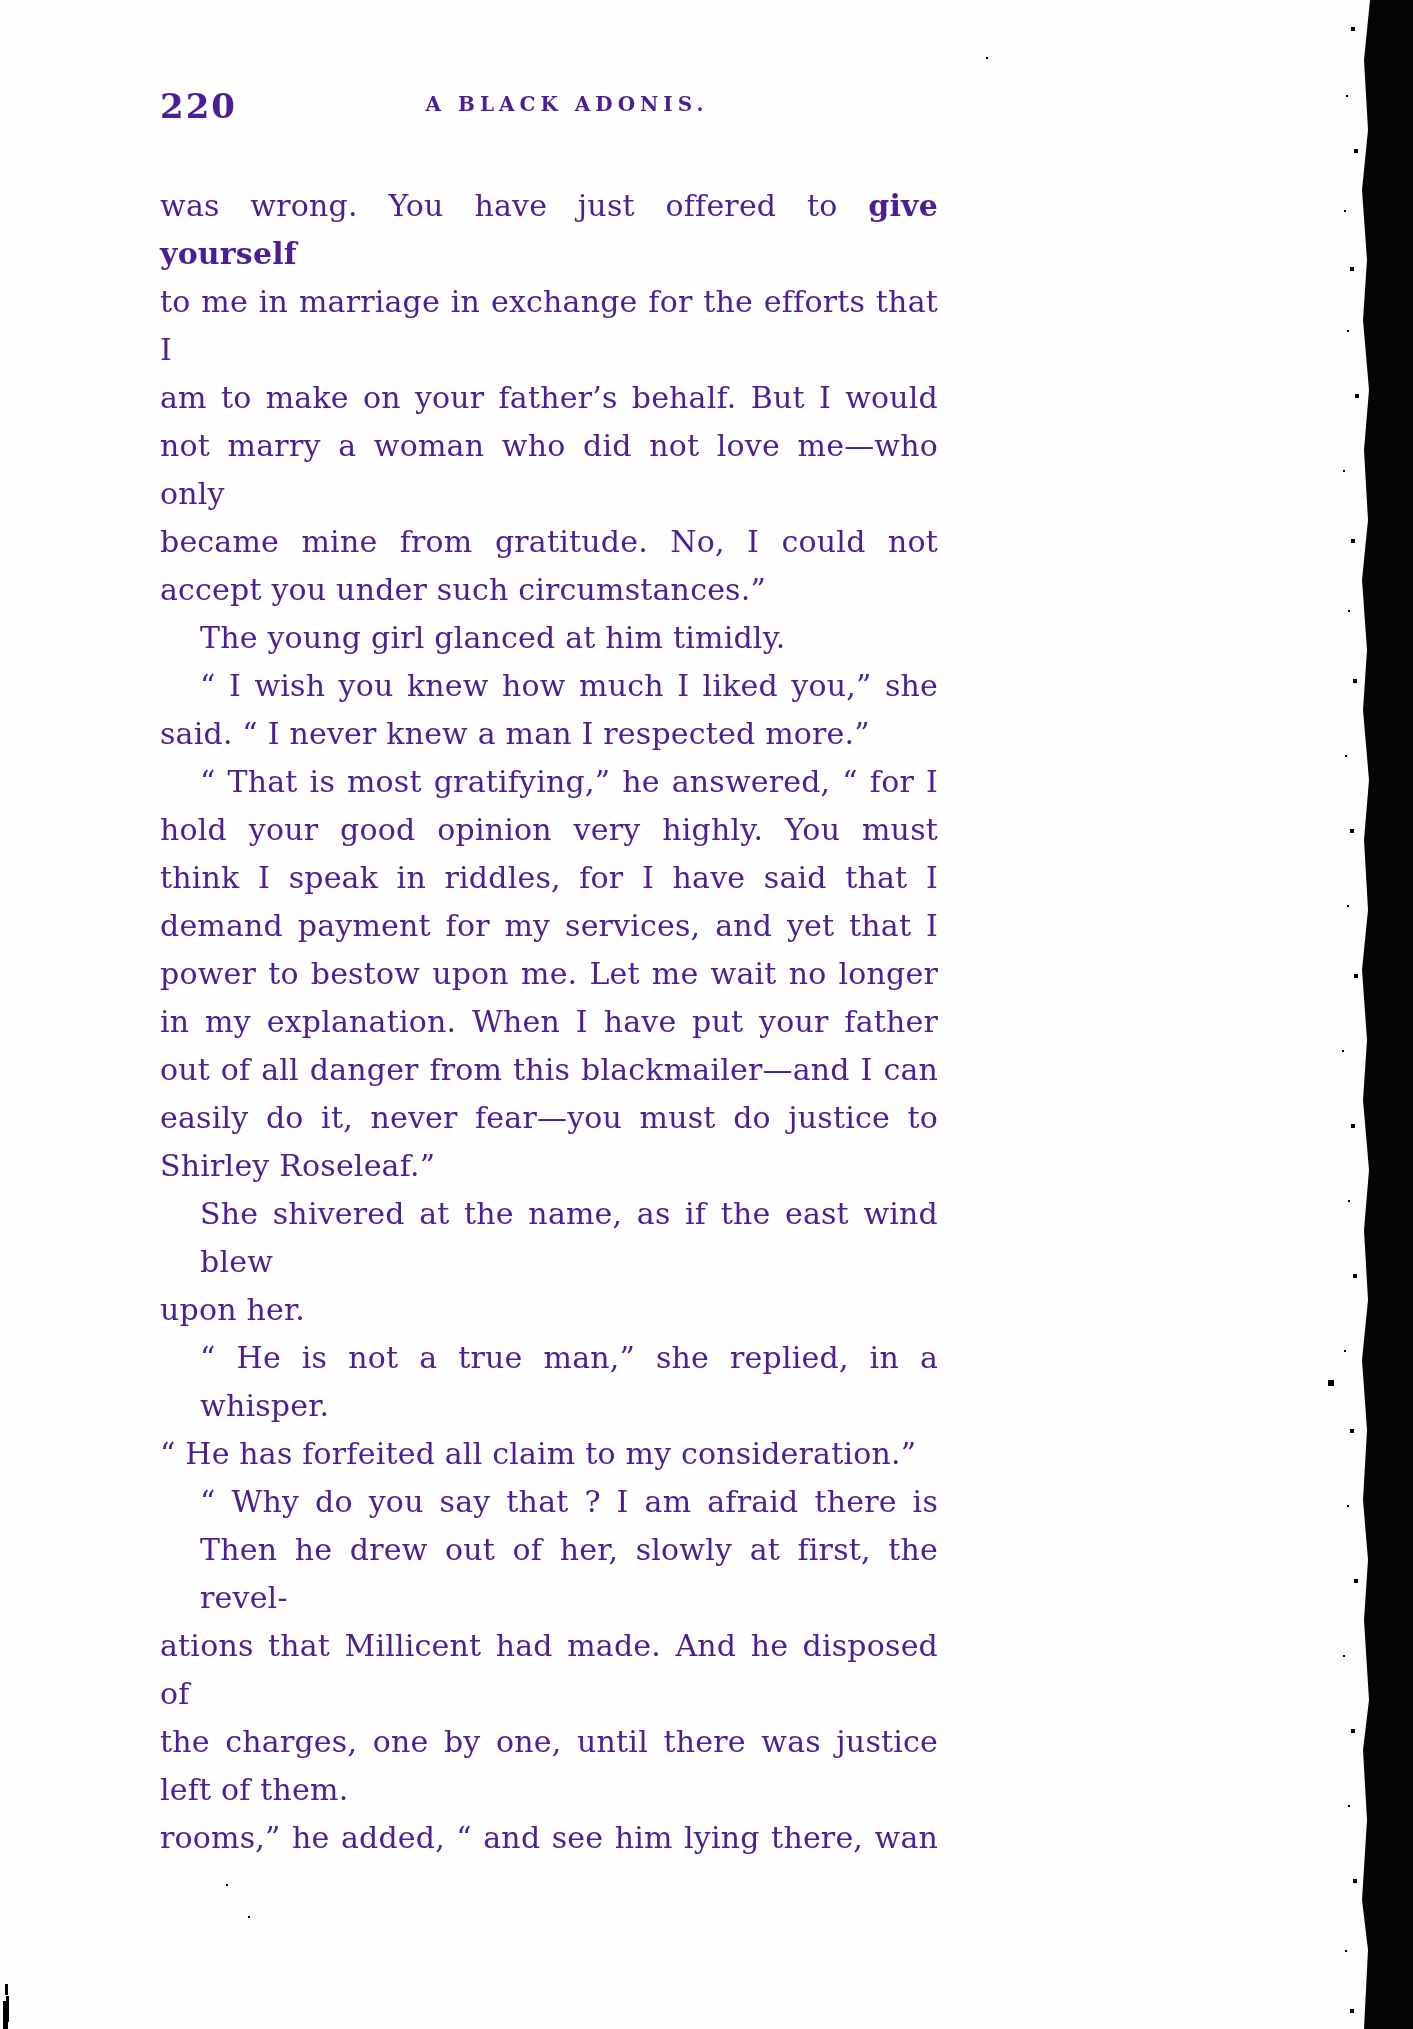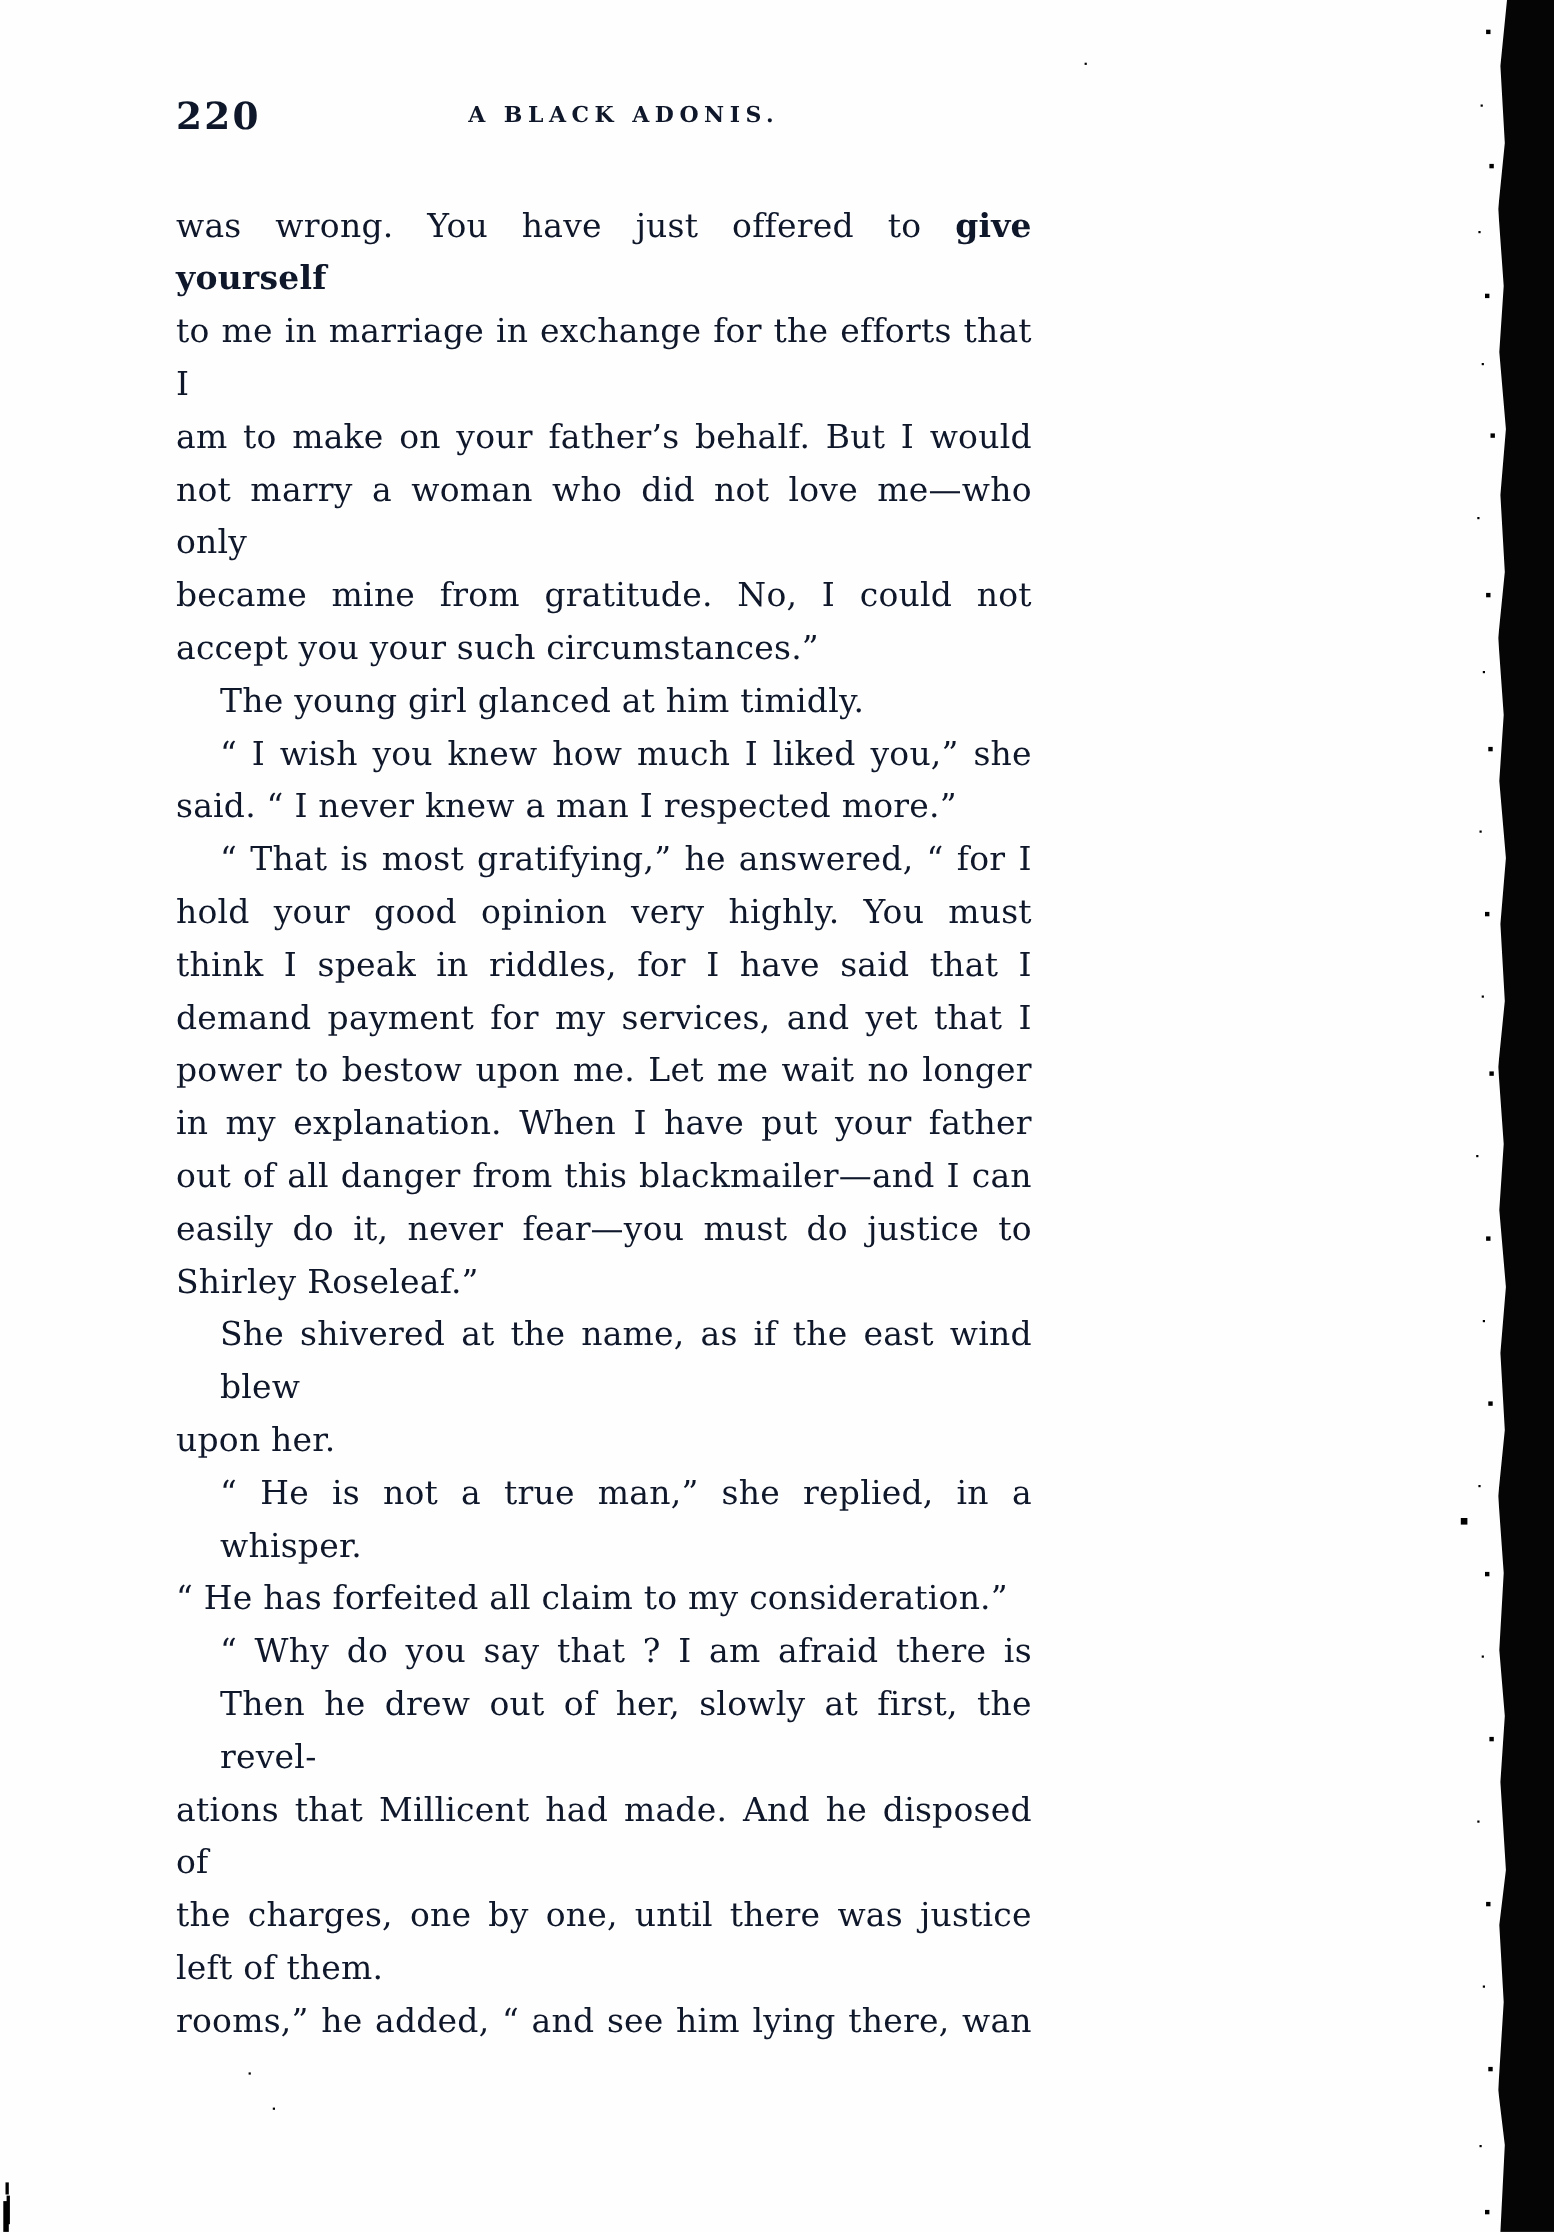--- a/index.html
+++ b/index.html
@@ -7,21 +7,21 @@
     padding: 0;
     background: #ffffff;
   }
   .page {
     position: relative;
     width: 1413px;
     height: 2029px;
     background: #fefefe;
     overflow: hidden;
     font-family: "DejaVu Serif", "Liberation Serif", serif;
-    color: #0f172a;
+    color: #4c1d95;
   }
   .header {
     position: absolute;
     top: 86px;
     left: 160px;
     width: 778px;
     height: 44px;
   }
   .page-number {
     position: absolute;
@@ -129,21 +129,21 @@
     <span class="page-number">220</span>
     <span class="running-title">A BLACK ADONIS.</span>
   </div>
 
   <div class="body-text">
       <div class="line"><span>was wrong.  You have just offered to </span><span class="b">give yourself</span></div>
       <div class="line">to me in marriage in exchange for the efforts that I</div>
       <div class="line">am to make on your father’s behalf.  But I would</div>
       <div class="line">not marry a woman who did not love me—who only</div>
       <div class="line">became mine from gratitude.  No, I could not</div>
-      <div class="line last">accept you your such circumstances.”</div>
+      <div class="line last">accept you under such circumstances.”</div>
       <div class="line indent last">The young girl glanced at him timidly.</div>
       <div class="line indent">“ I wish you knew how much I liked you,” she</div>
       <div class="line last">said.  “ I never knew a man I respected more.”</div>
       <div class="line indent">“ That is most gratifying,” he answered, “ for I</div>
       <div class="line">hold your good opinion very highly.  You must</div>
       <div class="line">think I speak in riddles, for I have said that I</div>
       <div class="line">demand payment for my services, and yet that I</div>
       <div class="line">power to bestow upon me.  Let me wait no longer</div>
       <div class="line">in my explanation.  When I have put your father</div>
       <div class="line">out of all danger from this blackmailer—and I can</div>

